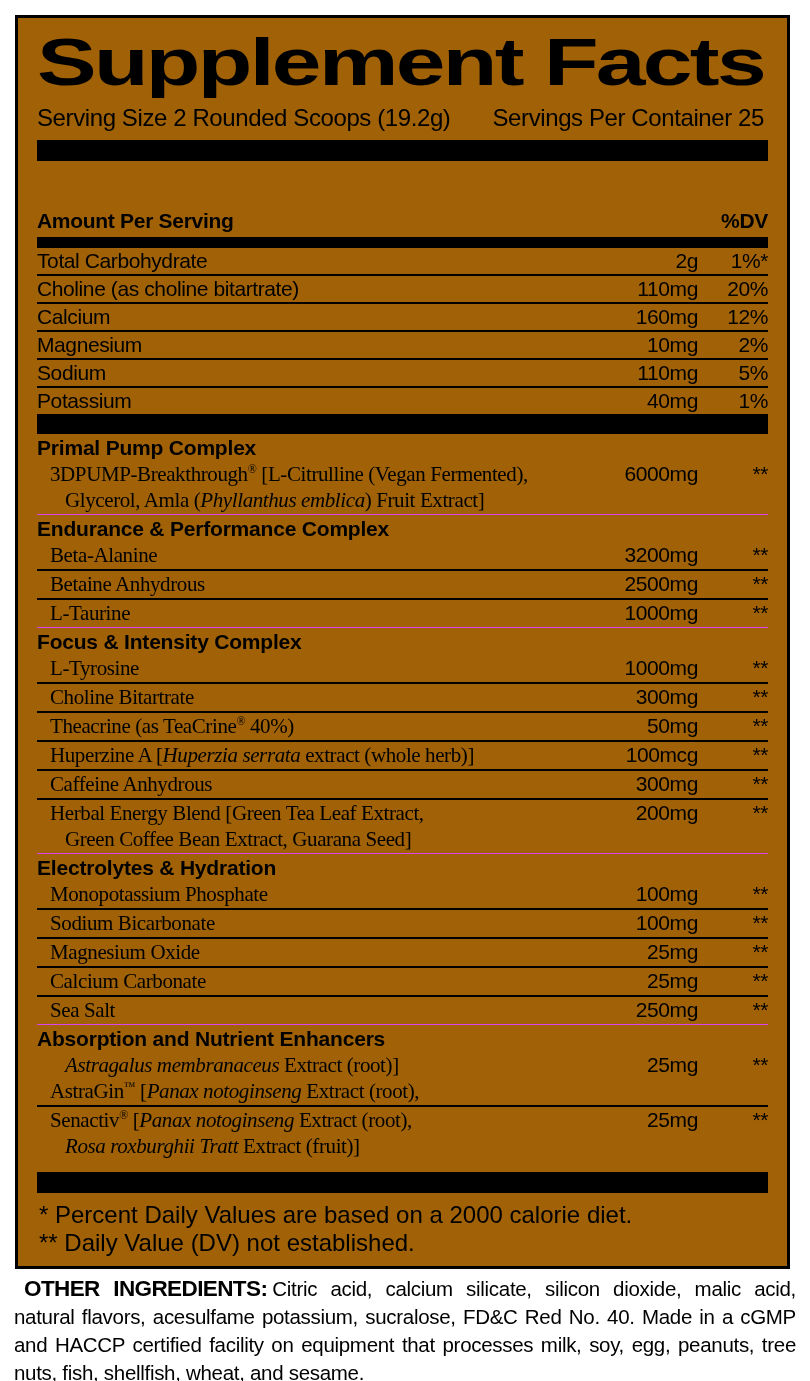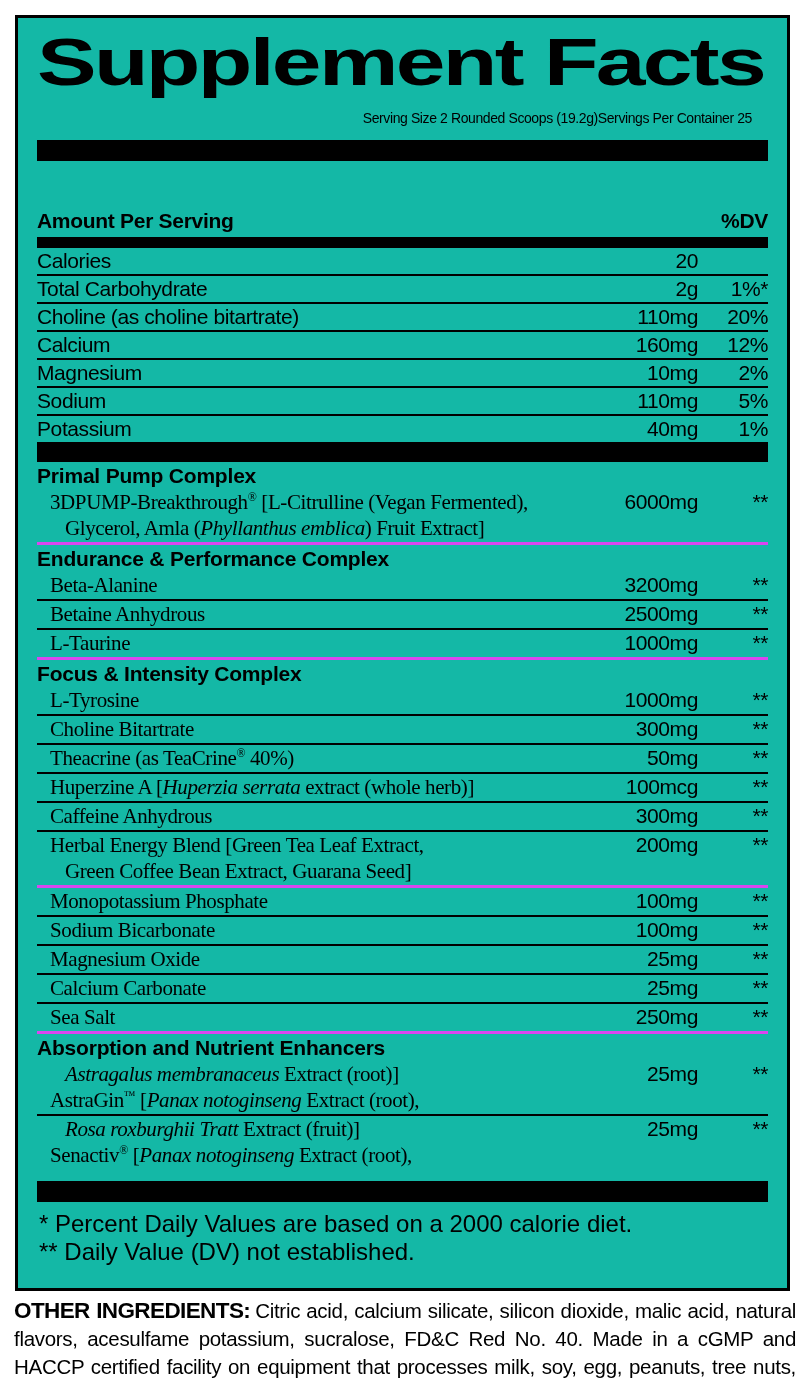--- a/index.html
+++ b/index.html
@@ -7,46 +7,46 @@
     width:810px; height:1381px;
     background:#ffffff; color:#000000;
     font-family:"Liberation Sans", sans-serif;
     overflow:hidden;
   }
   .facts-box {
     box-sizing:border-box;
     margin:15px 16px 0 15px;
     width:775px;
     border:3px solid #000;
-    padding:8px 19px 18px 19px;
-    background:#14b8a6;
+    padding:8px 19px 5px 19px;
+    background:#a16207;
   }
   .title-wrap { padding-top:2px; }
   .serving-row {
-    display:flex; justify-content:flex-end;
-    font-size:14px; line-height:28px; letter-spacing:-0.4px;
-    margin:2px 16px 8px 0;
+    display:flex; justify-content:space-between;
+    font-size:24px; line-height:28px; letter-spacing:-0.4px;
+    margin:2px 4px 8px 0;
   }
   .bar { background:#000; width:100%; }
   .bar-thick { height:21px; }
   .bar-thin  { height:11px; }
   .bar-mid   { height:20px; }
   .aps-row {
     display:flex; justify-content:space-between;
     font-weight:bold; font-size:21px; line-height:27px;
     letter-spacing:-0.3px; padding:4px 0 3px 0;margin-top:42px;
   }
   .nutrient-row {
     display:grid; grid-template-columns:1fr 92px 70px;
     font-size:21px; line-height:26px; letter-spacing:-0.4px;
     border-bottom:2px solid #000; align-items:start;
   }
   .nutrients .nutrient-row:last-child { border-bottom:none; }
   .amt, .dvv { text-align:right; white-space:nowrap; }
-  .complex-section { border-top:3px solid #d946ef; }
+  .complex-section { border-top:1px solid #d946ef; }
   .sections .complex-section:first-child { border-top:none; }
   .sec-head {
     font-weight:bold; font-size:21px; line-height:26px;
     letter-spacing:-0.2px; padding-top:1px;
   }
   .ing-row {
     display:grid; grid-template-columns:1fr 92px 70px;
     font-size:21px; line-height:26px; letter-spacing:-0.4px;
     padding-bottom:1px; align-items:start;
   }
@@ -54,21 +54,21 @@
   .ing-line { padding-left:13px;font-family:Liberation Serif, serif; }
   .ing-line.cont { padding-left:28px; }
   sup { font-size:12px; line-height:0; }
   .footbar { margin-top:12px; }
   .footnotes { padding:8px 0 4px 2px; font-size:24px; line-height:28px; }
   .other {
     margin:6px 14px 0 14px;
     font-size:20.5px; line-height:28px; letter-spacing:-0.3px;
     text-align:justify;
   }
-  .oi-label { font-weight:bold; font-size:22.5px; letter-spacing:-0.6px; margin-right:5px; }
+  .oi-label { font-weight:bold; font-size:22.5px; letter-spacing:-0.6px; margin-right:5px;margin-left:10px; }
 </style>
 </head>
 <body>
 
 <div class="facts-box">
 
   <div class="title-wrap">
     <svg width="727" height="70">
       <text x="0" y="57" font-family="Liberation Sans, sans-serif" font-size="67" font-weight="bold" letter-spacing="-2" textLength="727" lengthAdjust="spacingAndGlyphs" fill="#000">Supplement Facts</text>
     </svg>
@@ -83,25 +83,20 @@
 
   <div class="aps-row">
     <span>Amount Per Serving</span>
     <span>%DV</span>
   </div>
 
   <div class="bar bar-thin"></div>
 
   <div class="nutrients">
       <div class="nutrient-row">
-        <div class="nname">Calories</div>
-        <div class="amt">20</div>
-        <div class="dvv"></div>
-      </div>
-      <div class="nutrient-row">
         <div class="nname">Total Carbohydrate</div>
         <div class="amt">2g</div>
         <div class="dvv">1%*</div>
       </div>
       <div class="nutrient-row">
         <div class="nname">Choline (as choline bitartrate)</div>
         <div class="amt">110mg</div>
         <div class="dvv">20%</div>
       </div>
       <div class="nutrient-row">
@@ -210,20 +205,21 @@
             <div class="ing-name">
               <div class="ing-line"><span>Herbal Energy Blend [Green Tea Leaf Extract,</span></div>
               <div class="ing-line cont"><span>Green Coffee Bean Extract, Guarana Seed]</span></div>
             </div>
             <div class="amt">200mg</div>
             <div class="dvv">**</div>
           </div>
         </div>
       </div>
       <div class="complex-section">
+        <div class="sec-head">Electrolytes &amp; Hydration</div>
         <div class="section-rows">
           <div class="ing-row">
             <div class="ing-name">
               <div class="ing-line"><span>Monopotassium Phosphate</span></div>
             </div>
             <div class="amt">100mg</div>
             <div class="dvv">**</div>
           </div>
           <div class="ing-row">
             <div class="ing-name">
@@ -261,22 +257,22 @@
           <div class="ing-row">
             <div class="ing-name">
               <div class="ing-line cont"><span style="font-style: italic;">Astragalus membranaceus</span><span> Extract (root)]</span></div>
               <div class="ing-line"><span>AstraGin</span><sup>™</sup><span> [</span><span style="font-style: italic;">Panax notoginseng</span><span> Extract (root),</span></div>
             </div>
             <div class="amt">25mg</div>
             <div class="dvv">**</div>
           </div>
           <div class="ing-row">
             <div class="ing-name">
+              <div class="ing-line"><span>Senactiv</span><sup>®</sup><span> [</span><span style="font-style: italic;">Panax notoginseng</span><span> Extract (root),</span></div>
               <div class="ing-line cont"><span style="font-style: italic;">Rosa roxburghii Tratt</span><span> Extract (fruit)]</span></div>
-              <div class="ing-line"><span>Senactiv</span><sup>®</sup><span> [</span><span style="font-style: italic;">Panax notoginseng</span><span> Extract (root),</span></div>
             </div>
             <div class="amt">25mg</div>
             <div class="dvv">**</div>
           </div>
         </div>
       </div>
     </div>
 
   <div class="bar bar-thick footbar"></div>
 

